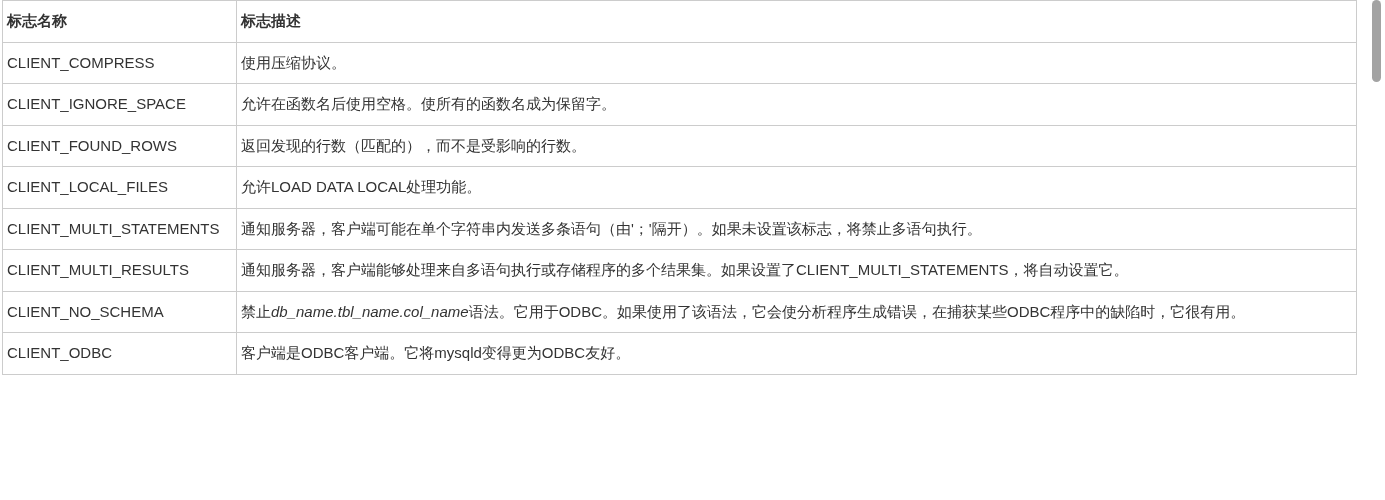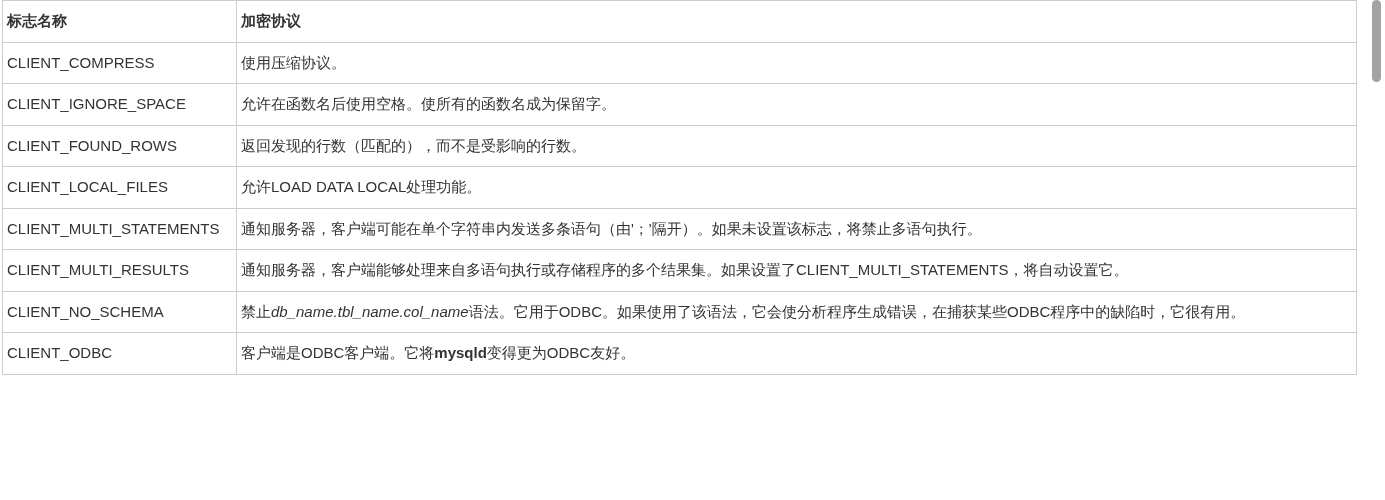--- a/index.html
+++ b/index.html
@@ -49,21 +49,21 @@
     }
     td.flag-name {
       white-space: nowrap;
       margin-left: 22px;
     }
     .italic {
       font-style: italic;
       text-align: right;
     }
     .bold {
-      font-weight: bold;
+      font-weight: normal;
     }
     .scrollbar {
       position: absolute;
       right: 4px;
       top: 0;
       width: 9px;
       height: 100%;
       background: transparent;
     }
     .scrollbar-thumb {
@@ -81,21 +81,21 @@
 <div class="page-wrapper">
   <div class="content">
     <table>
       <colgroup>
         <col class="col-name">
         <col class="col-desc">
       </colgroup>
       <thead>
         <tr>
           <th>标志名称</th>
-          <th>加密协议</th>
+          <th>标志描述</th>
         </tr>
       </thead>
       <tbody id="table-body">
       <tr>
             <td class="flag-name">CLIENT_COMPRESS</td>
             <td>使用压缩协议。</td>
           </tr>
           <tr>
             <td class="flag-name">CLIENT_IGNORE_SPACE</td>
             <td>允许在函数名后使用空格。使所有的函数名成为保留字。</td>

